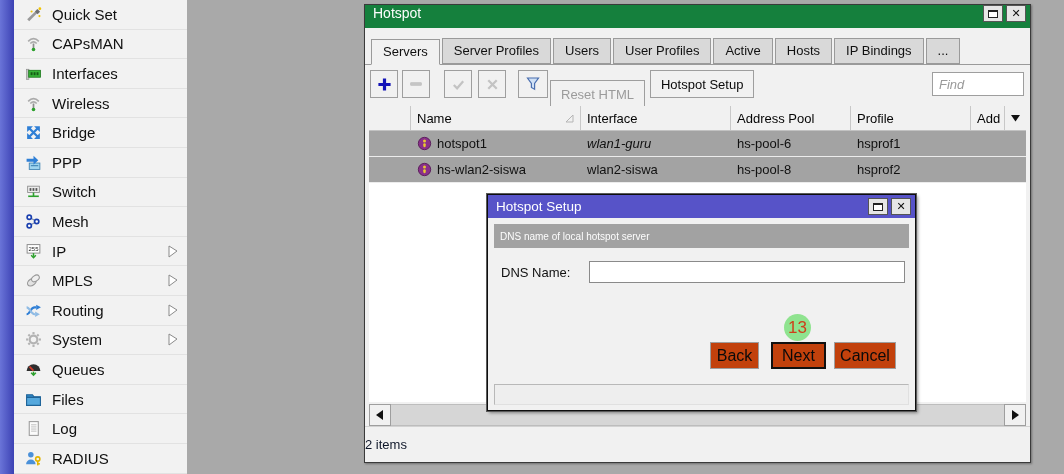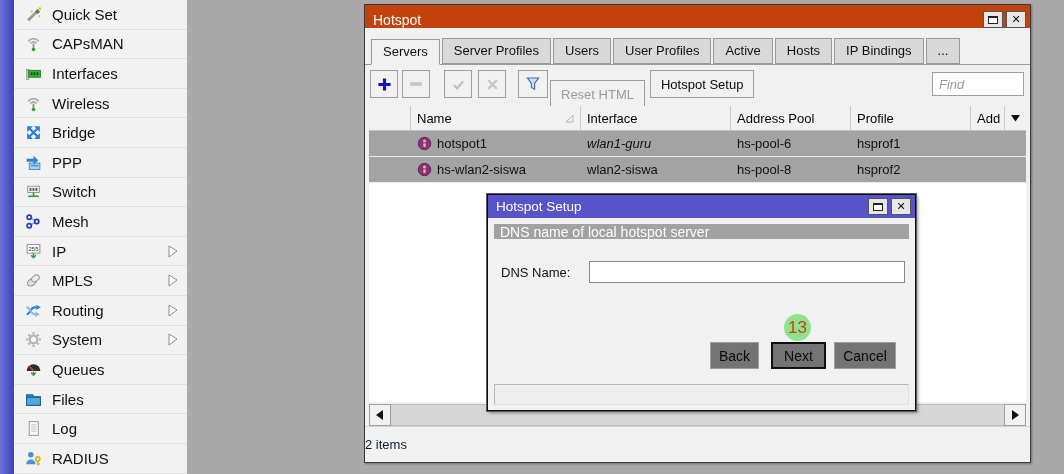--- a/index.html
+++ b/index.html
@@ -15,21 +15,21 @@
   .accent-strip { position:absolute; left:0; top:0; width:14px; height:474px;
     background:linear-gradient(90deg, var(--accent_strip_light,#6a74d8), var(--accent_strip,#3c42b4)); }
   .sidebar { position:absolute; left:14px; top:0; width:173px; height:474px; background:#f2f2f2; }
   .side-item { height:29.6px; display:flex; align-items:center; gap:10px; padding-left:10px;
     border-bottom:1px solid #e2e2e2; font-size:15px; color:#101010; cursor:default; }
   .side-item .ic { width:18px; height:18px; display:inline-flex; align-items:center; justify-content:center; flex:none; }
   .side-arrow { margin-left:auto; margin-right:9px; flex:none; }
   
   .window { position:absolute; left:364px; top:4px; width:667px; height:459px;
     background:#f1f1f1; border:1px solid #3a3a3a; box-shadow:1px 1px 2px rgba(0,0,0,.35); }
-  .titlebar { height:23px; background:#c2410c; color:#fdfdfd; display:flex; align-items:flex-end;
+  .titlebar { height:23px; background:#15803d; color:#fdfdfd; display:flex; align-items:flex-start;
     padding:0 4px 0 8px; font-size:14px; }
   .win-btns { margin-left:auto; display:flex; gap:3px; }
   .win-btn { width:20px; height:17px; background:#e6e6e6; border:1px solid #555;
     display:flex; align-items:center; justify-content:center; font-size:11px; color:#111; line-height:1; }
   .max-glyph { width:10px; height:8px; border:1px solid #222; border-top:2px solid #222; background:#fff; }
   
   .tabbar { position:absolute; left:6px; top:33px; display:flex; gap:2px; align-items:flex-end; z-index:2; }
   .tab { background:#d9d9d9; border:1px solid #9a9a9a; padding:4px 11px 5px; color:#101010; cursor:default; }
   .tab.active { background:#f1f1f1; border-bottom:1px solid #f1f1f1; margin-bottom:-1px; }
   .tab-underline { position:absolute; left:0; right:0; top:59px; border-top:1px solid #9a9a9a; z-index:1; }
@@ -64,30 +64,30 @@
   .scr-btn { width:22px; height:22px; background:#f1f1f1; border:1px solid #9e9e9e;
     display:flex; align-items:center; justify-content:center; flex:none; }
   .scr-track { flex:1; background:#d6d6d6; border-top:1px solid #bdbdbd; border-bottom:1px solid #bdbdbd; }
   .statusbar { position:absolute; left:0; right:0; top:421px; bottom:0; background:#f1f1f1;
     border-top:1px solid #d2d2d2; display:flex; align-items:center; color:#0f172a; }
   
   .dialog { position:absolute; left:487px; top:194px; width:429px; height:217px; z-index:10;
     background:#f1f1f1; border:1px solid #0d0d0d; outline:1px solid #5a5a5a; box-shadow:2px 2px 3px rgba(0,0,0,.4); }
   .dlg-title { height:23px; background:var(--dialog_titlebar,#5753c8); color:#fff; display:flex;
     align-items:center; padding:0 4px 0 8px; font-size:13.5px; }
-  .dlg-banner { margin:6px 6px 0; height:15px; background:#a2a2a2; color:#fdfdfd;
-    display:flex; align-items:center; padding-left:6px; font-size:14px; }
+  .dlg-banner { margin:6px 6px 0; height:24px; background:#a2a2a2; color:#fdfdfd;
+    display:flex; align-items:center; padding-left:6px; font-size:10px; }
   .dlg-label { position:absolute; left:13px; top:70px; }
   .dlg-input { position:absolute; left:101px; top:66px; width:316px; height:22px;
     border:1px solid #8a8a8a; background:#fff; padding:0 5px; font-family:"Liberation Sans",sans-serif; font-size:13px; }
   .badge { position:absolute; left:296px; top:119px; width:27px; height:27px; border-radius:50%;
     background:var(--annotation_circle,#8fe38f); color:var(--annotation_text,#cf3f1a);
     display:flex; align-items:center; justify-content:center; font-size:17px; }
-  .dlg-btn { position:absolute; top:147px; height:27px; background:#737373; border:1px solid #9e9e9e;
-    display:flex; align-items:center; justify-content:center; font-size:14px; color:#0a0a0a; }
+  .dlg-btn { position:absolute; top:147px; height:27px; background:#c2410c; border:1px solid #9e9e9e;
+    display:flex; align-items:center; justify-content:center; font-size:16px; color:#0a0a0a; }
   .btn-back { left:222px; width:49px; }
   .btn-next { left:283px; width:55px; border:2px solid #101010; }
   .btn-cancel { left:346px; width:62px; }
   .dlg-status { position:absolute; left:6px; right:6px; top:189px; height:21px;
     background:#eeeeee; border:1px solid #b8b8b8; border-bottom-color:#e0e0e0; border-right-color:#e0e0e0; }
   svg { display:block; }
 </style>
 </head>
 <body>
 

